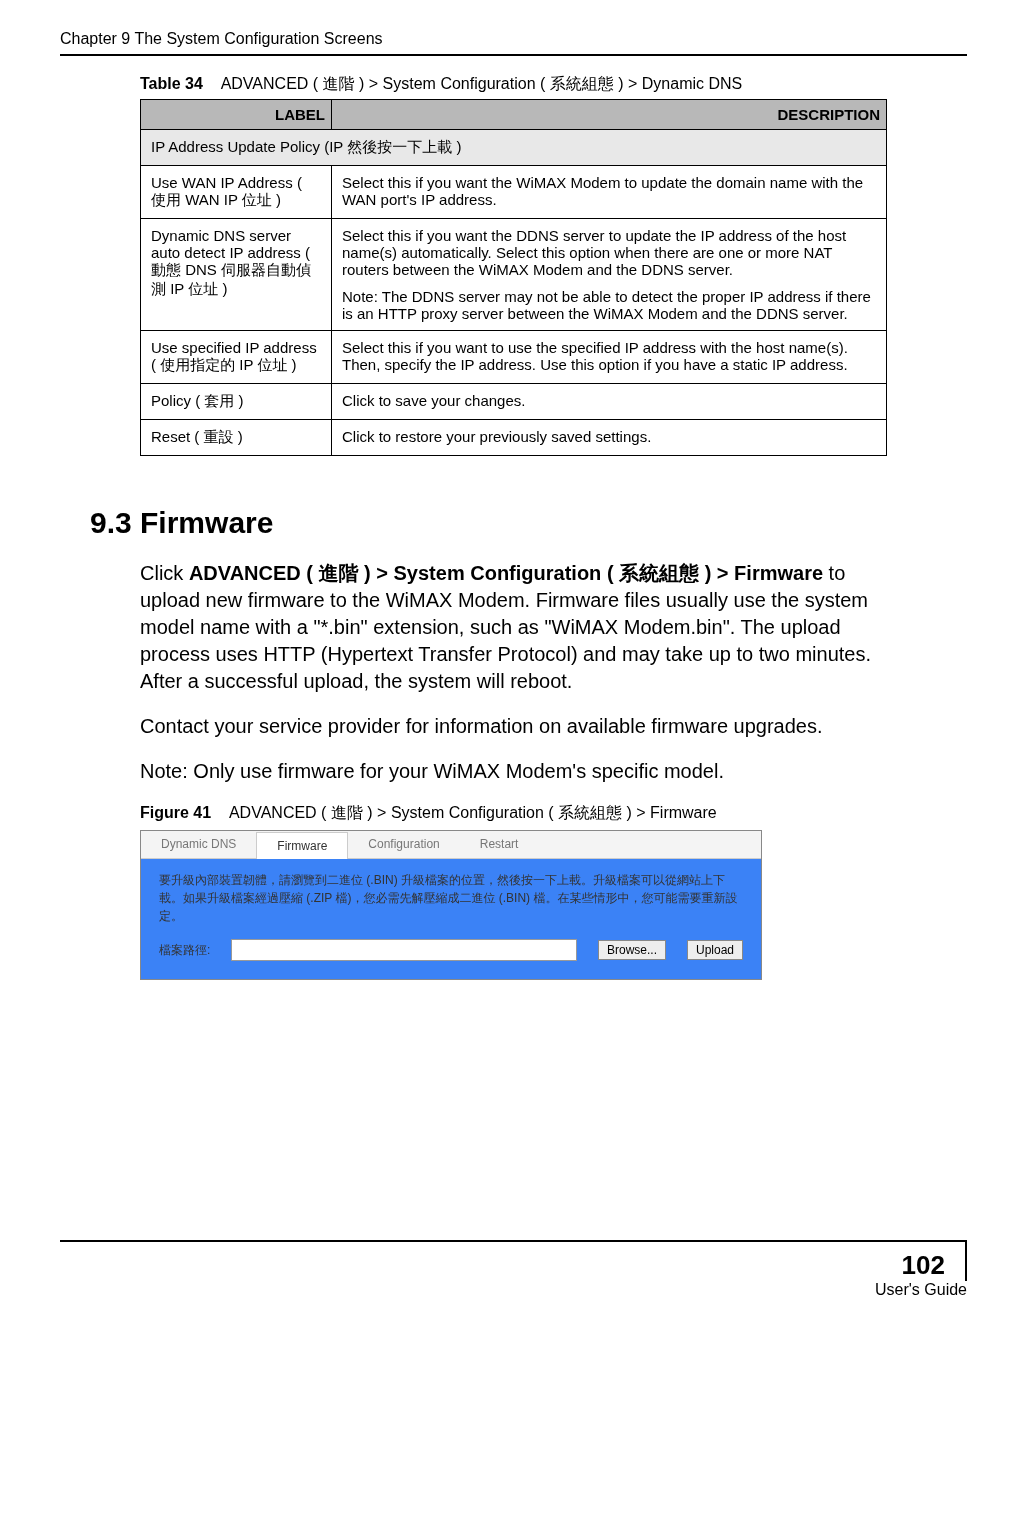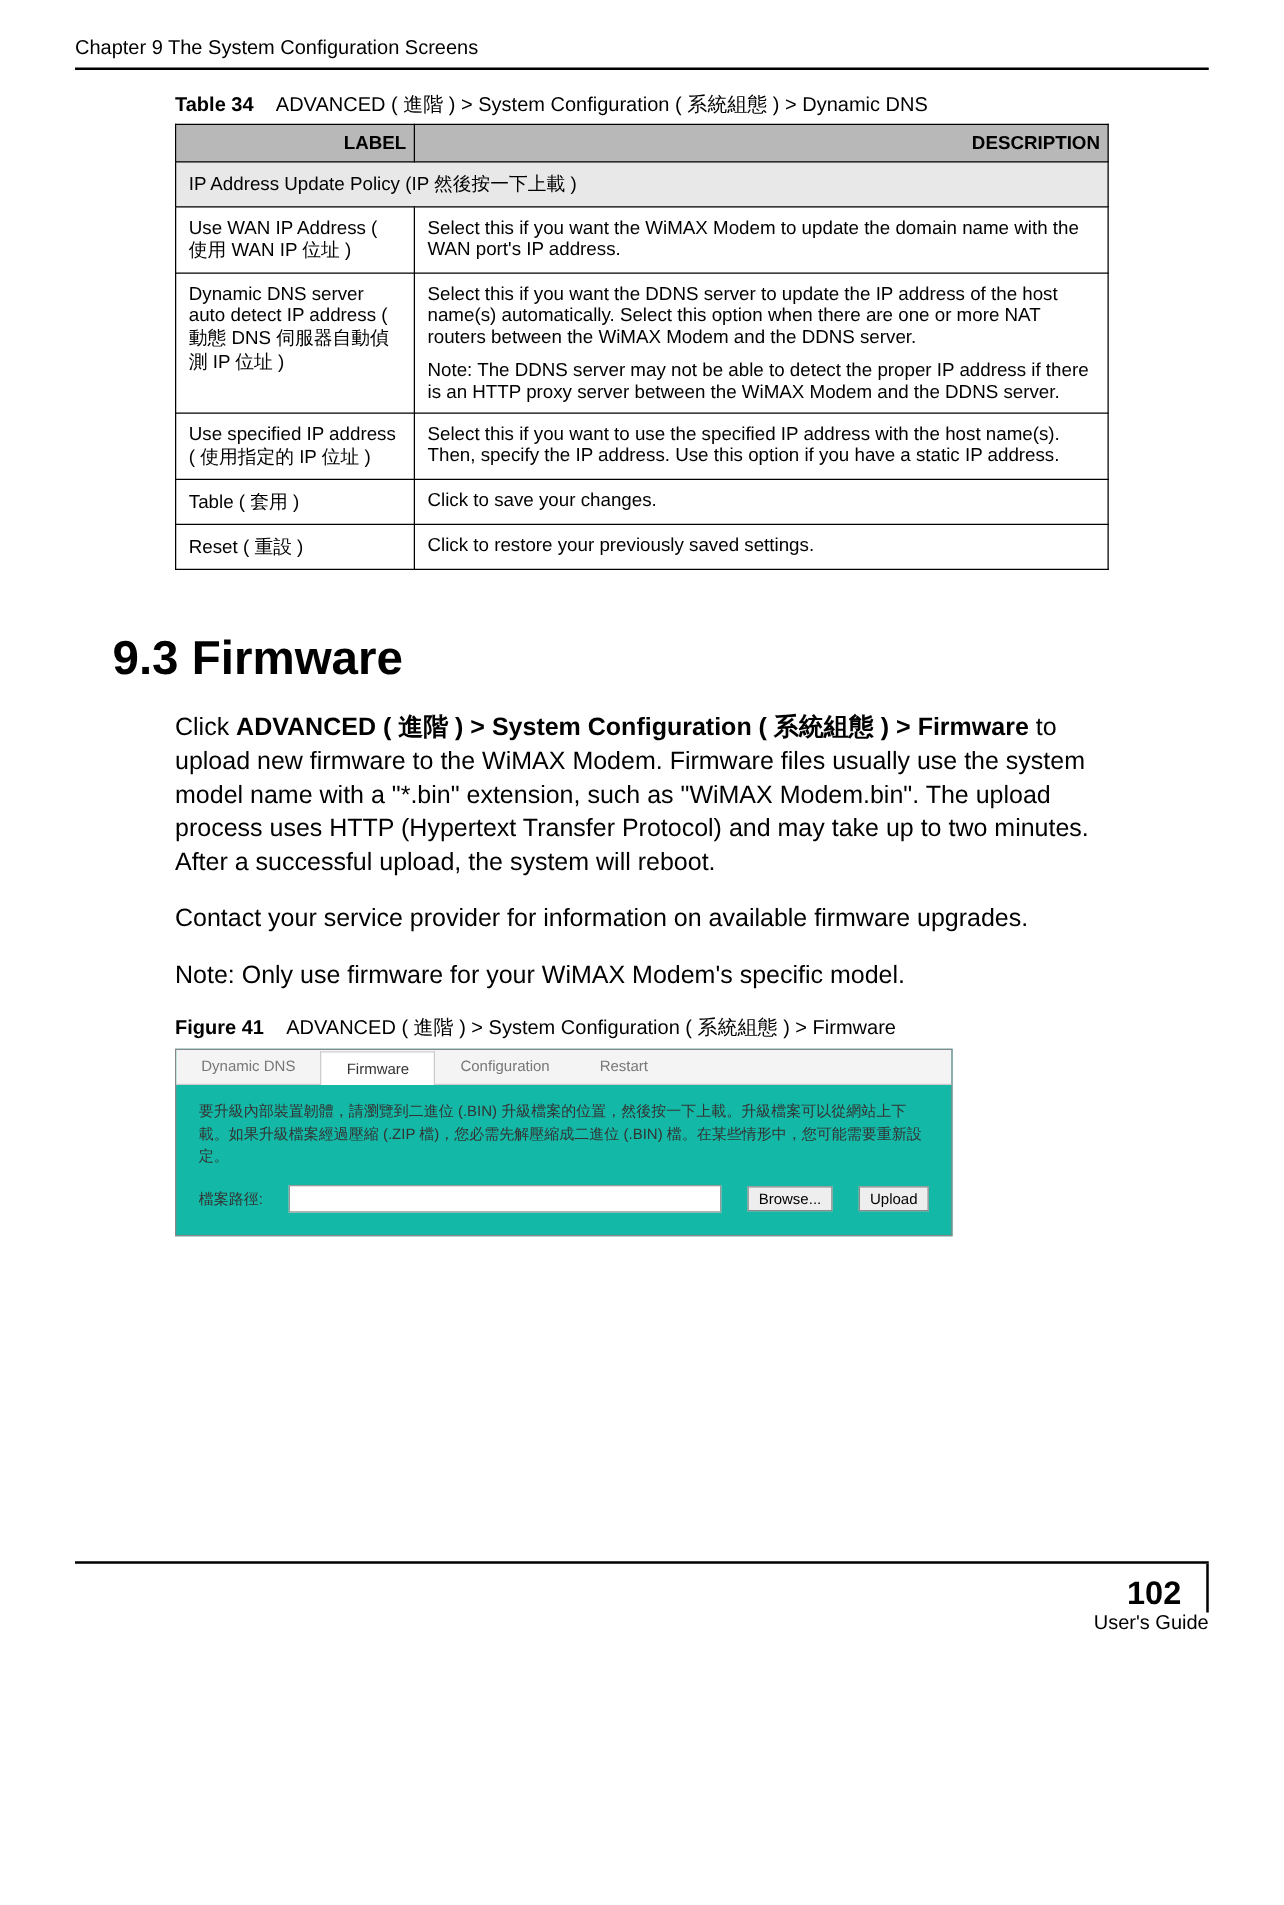--- a/index.html
+++ b/index.html
@@ -40,39 +40,39 @@
   }
   table.desc td {
     border: 1.5px solid #000;
     padding: 8px 10px;
     vertical-align: top;
   }
   table.desc td.label-col { width: 170px; }
   .section-row td { background: #e8e8e8; }
   .note { margin-top: 10px; font-family: Arial, sans-serif; }
   h2.section-title {
-    font-size: 38px;
+    font-size: 30px;
     font-weight: bold;
     margin: 50px 0 20px 30px;
   }
   .body-text {
     font-size: 20px;
     margin: 0 80px 18px 80px;
     line-height: 1.35;
   }
   .fig-caption {
     font-size: 16px;
     margin: 18px 80px 6px 80px;
   }
   .fig-caption b { font-weight: bold; }
   .figure-box {
     border: 1px solid #888;
     margin: 0 80px 0 80px;
     width: 620px;
-    background: #14b8a6;
+    background: #3b82f6;
   }
   .tabs {
     display: flex;
     background: #f4f4f4;
     border-bottom: 1px solid #ccc;
     font-size: 12px;
   }
   .tab {
     padding: 6px 20px;
     color: #777;
@@ -168,21 +168,21 @@
       <td>
         <span>Select this if you want the DDNS server to update the IP address of the host name(s) automatically. Select this option when there are one or more NAT routers between the WiMAX Modem and the DDNS server.</span>
         <div class="note">Note: The DDNS server may not be able to detect the proper IP address if there is an HTTP proxy server between the WiMAX Modem and the DDNS server.</div>
       </td>
     </tr>
     <tr>
       <td class="label-col">Use specified IP address ( 使用指定的 IP 位址 )</td>
       <td>Select this if you want to use the specified IP address with the host name(s). Then, specify the IP address. Use this option if you have a static IP address.</td>
     </tr>
     <tr>
-      <td class="label-col">Table ( 套用 )</td>
+      <td class="label-col">Policy ( 套用 )</td>
       <td>Click to save your changes.</td>
     </tr>
     <tr>
       <td class="label-col">Reset ( 重設 )</td>
       <td>Click to restore your previously saved settings.</td>
     </tr>
   </tbody>
     </table>
 
   <h2 class="section-title">9.3  Firmware</h2>

